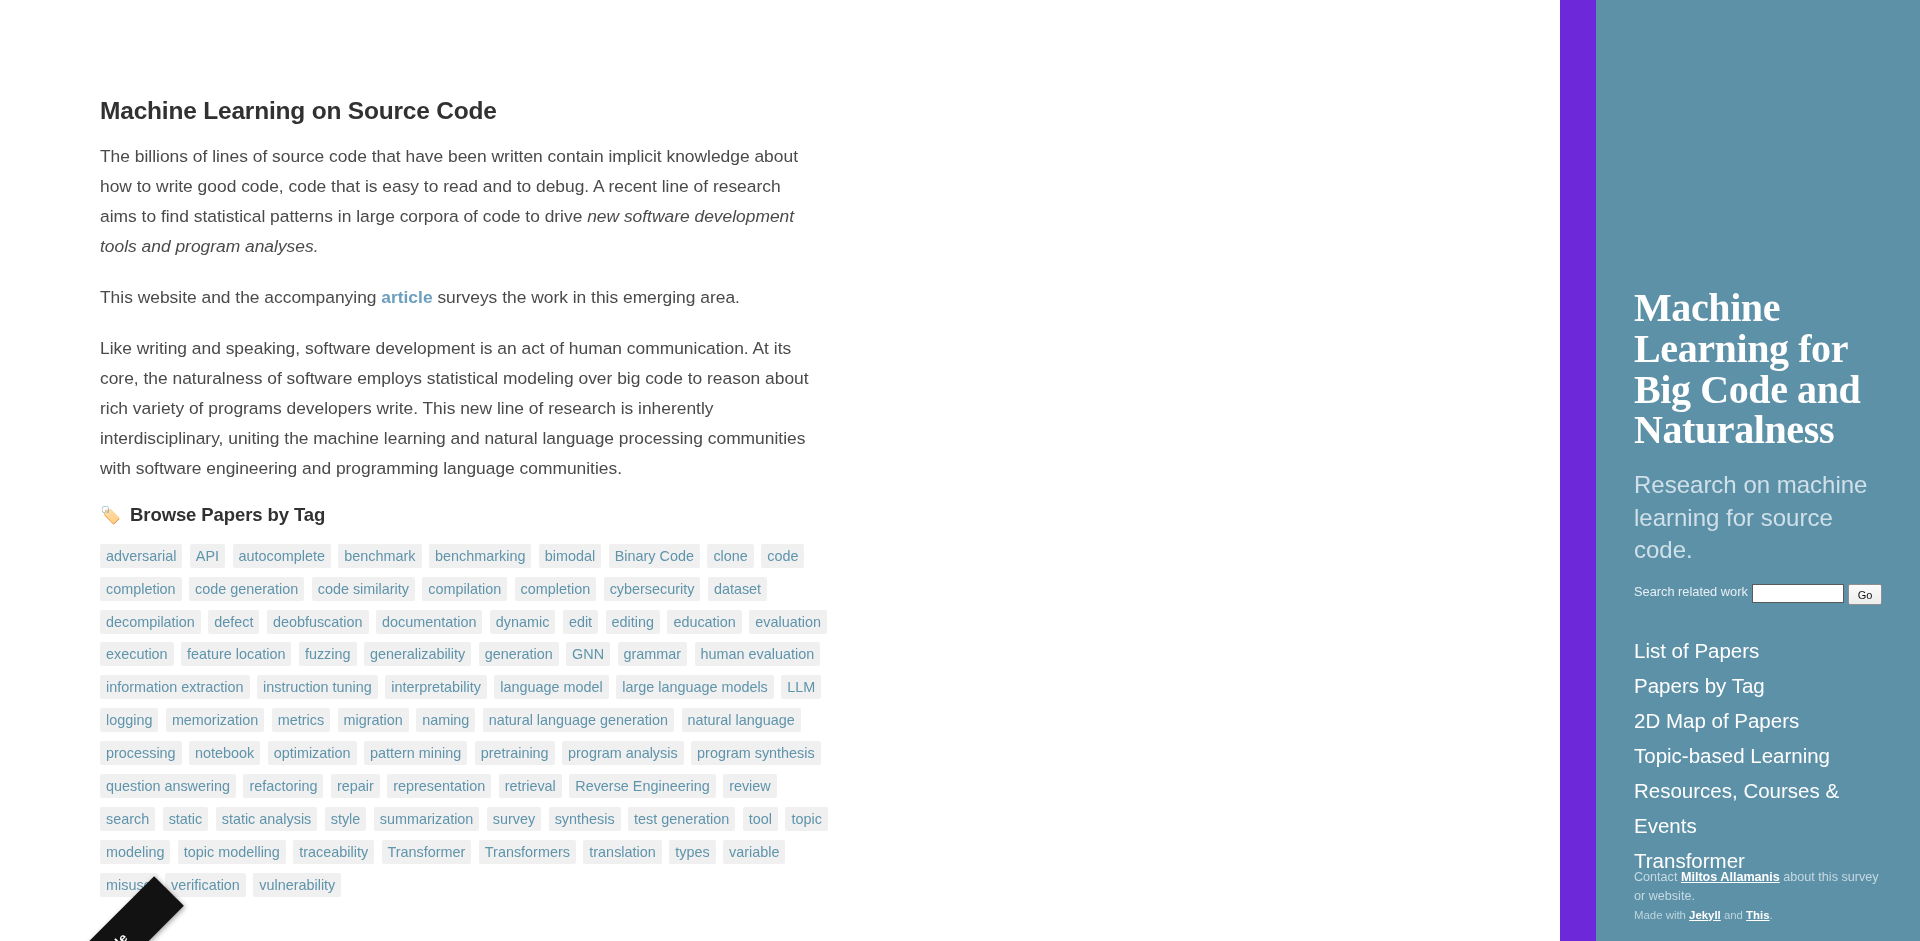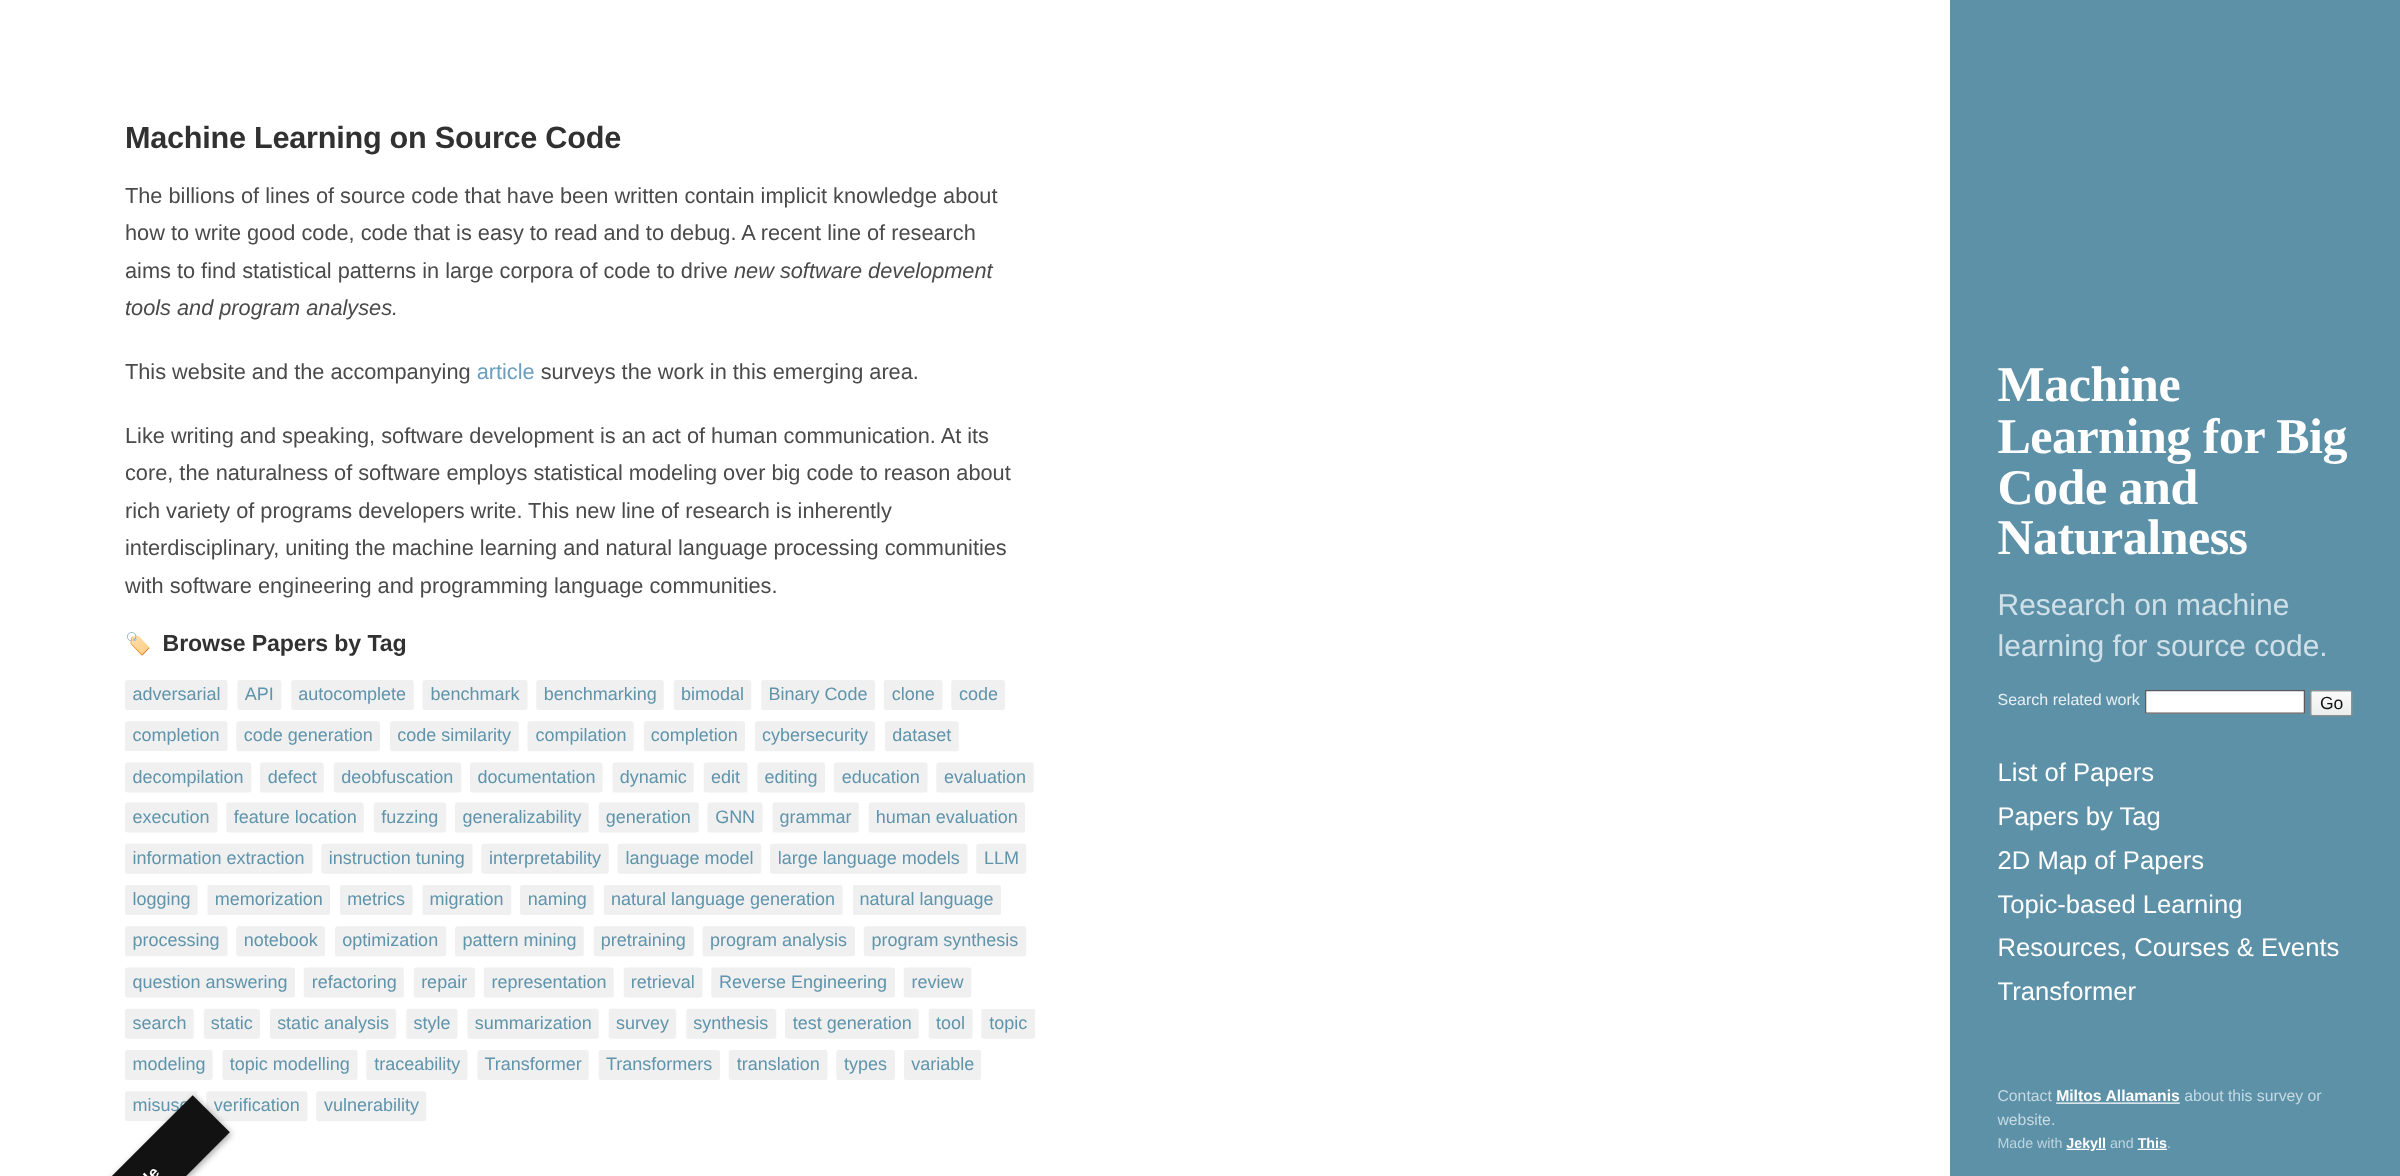--- a/index.html
+++ b/index.html
@@ -58,20 +58,21 @@
   .body-para.p2 { max-width: 760px; }
   .body-para.p3 { max-width: 722px; }
 
   .body-para em {
     font-style: italic;
   }
 
   .inline-link {
     color: #6b9ebf;
     text-decoration: none;
+    font-weight: bold;
   }
 
   .section-head {
     font-size: 18.5px;
     font-weight: bold;
     color: #313131;
     margin: 20px 0 14px 0;
     display: flex;
     align-items: center;
     gap: 9px;
@@ -105,21 +106,21 @@
     white-space: normal;
     box-decoration-break: clone;
     -webkit-box-decoration-break: clone;
   }
 
   
   #sidebar {
     position: absolute;
     right: 0;
     top: 0;
-    width: 360px;
+    width: 324px;
     height: 941px;
     background: #5d91a8;
     color: #ffffff;
     padding: 0 45px;
   }
 
   #sidebar-about {
     position: absolute;
     left: 38px;
     right: 38px;
@@ -166,21 +167,21 @@
     color: #222;
     outline: none;
     min-width: 0;
   }
   .search-go {
     height: 21px;
     min-width: 34px;
     border: 1px solid #8f8f8f;
     background: linear-gradient(#fbfbfb, #eceded);
     font-family: "Liberation Sans", sans-serif;
-    font-size: 14px;
+    font-size: 11px;
     color: #111;
     cursor: pointer;
     padding: 0 7px;
     border-radius: 2px;
   }
 
   #sidebar-nav {
     display: flex;
     flex-direction: column;
   }

